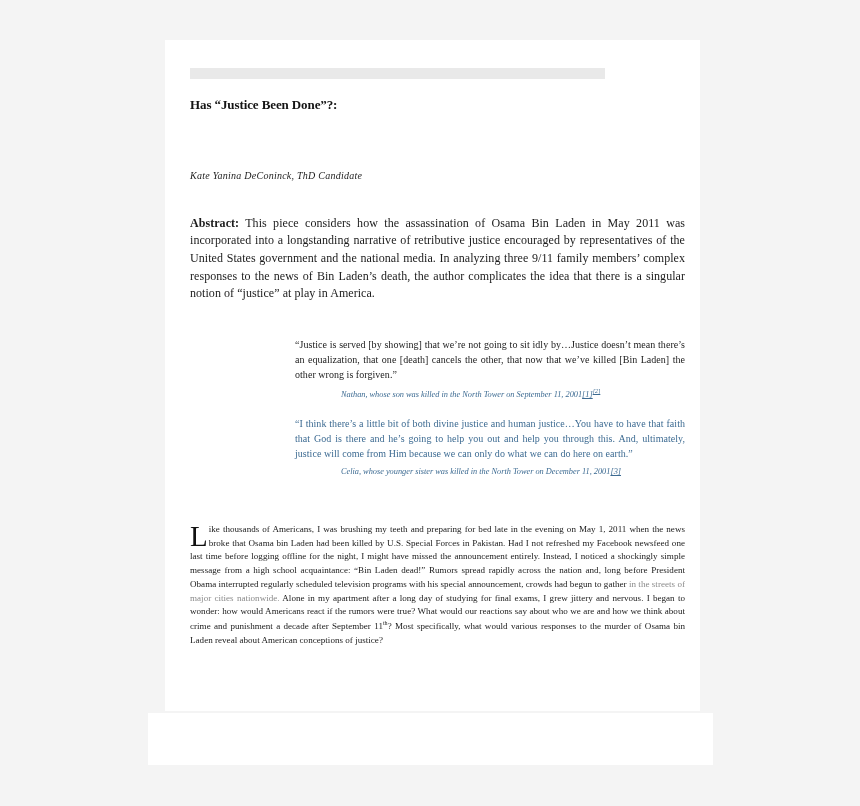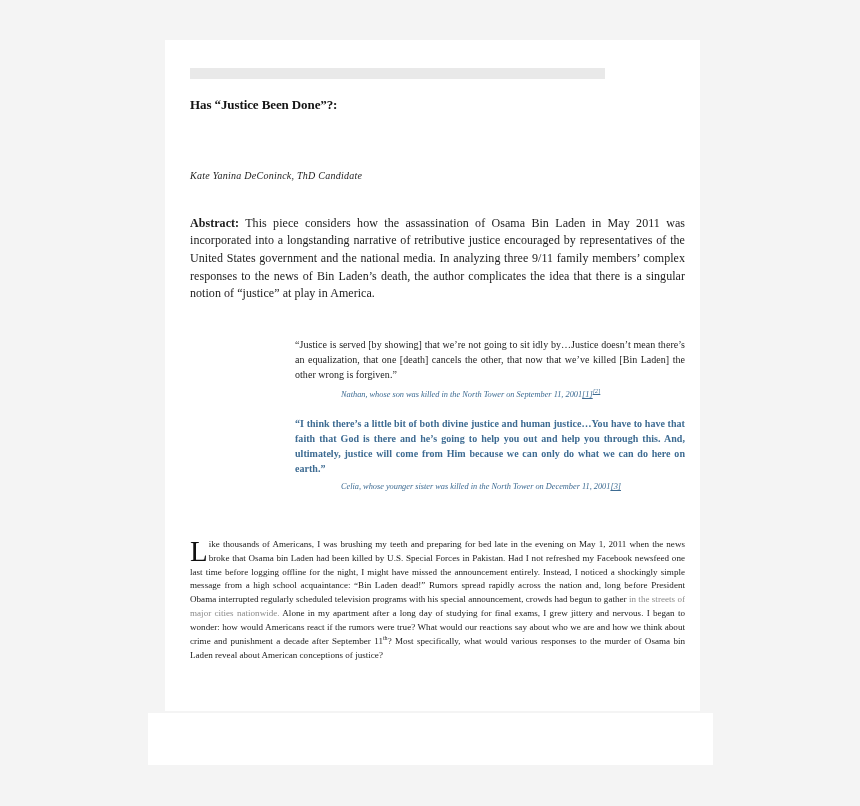--- a/index.html
+++ b/index.html
@@ -88,21 +88,21 @@
     margin-bottom: 44px;
   }
   .quote-group { margin-bottom: 14px; }
   .quote-text {
     font-size: 10px;
     line-height: 1.52;
     text-align: justify;
     color: #1b1b1b;
     letter-spacing: 0.04px;
   }
-  .quote-text.blue { color: #3d6b92; font-weight: bold; }
+  .quote-text.blue { color: #3d6b92; }
   .quote-attrib {
     font-size: 8.3px;
     font-style: italic;
     line-height: 1.52;
     color: #3d6b92;
     text-align: justify;
     margin-top: 5px;
     margin-left: 46px;
   }
   .quote-attrib .cite-link {

